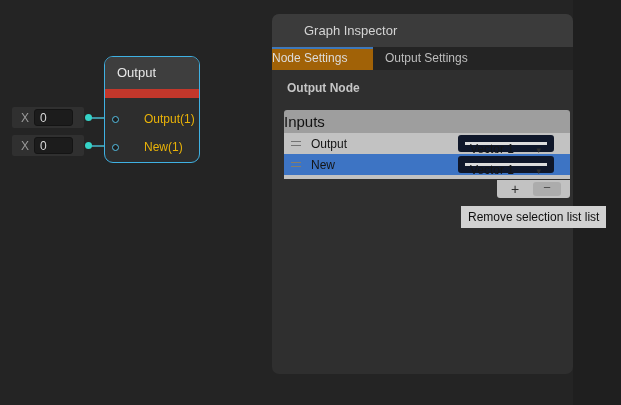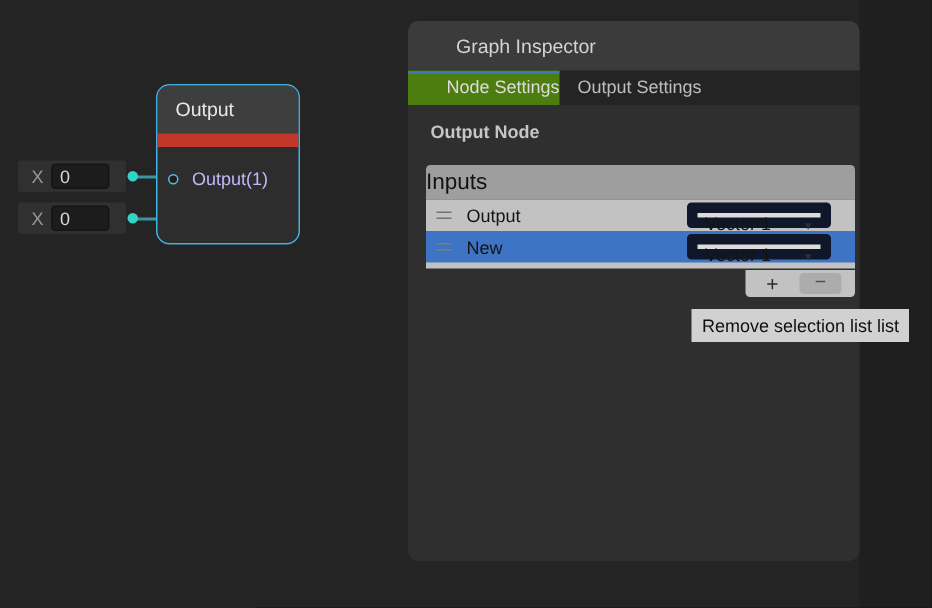--- a/index.html
+++ b/index.html
@@ -12,28 +12,28 @@
   .port-dot{position:absolute;width:7px;height:7px;border-radius:50%;background:#35D3C7;}
   .inline-input{position:absolute;left:12px;width:72px;height:21px;background:#303030;border-radius:2px;display:flex;align-items:center;}
   .inline-input .axis{color:#9A9A9A;font-size:12px;margin-left:9px;}
   .inline-input input{width:39px;height:17px;margin-left:5px;background:#1C1C1C;border:1px solid #141414;border-radius:3px;color:#D9D9D9;font-size:12px;padding:0 0 0 5px;outline:none;}
   .node{position:absolute;left:104px;top:56px;width:96px;height:107px;background:#2D2D2D;border:1.5px solid #3FB1E3;border-radius:9px;overflow:hidden;}
   .node-title{height:32px;background:#3E3E3E;color:#E8E8E8;font-size:13px;line-height:32px;padding-left:12px;}
   .node-redbar{height:9px;background:#C3372B;}
   .node-ports{padding-top:7px;}
   .port-row{height:28px;display:flex;align-items:center;}
   .port-circle{width:7px;height:7px;border:1.5px solid #55BEE3;border-radius:50%;background:#1E1E1E;margin-left:7px;flex:none;}
-  .port-label{color:#c4b5fd;font-size:12px;margin-left:9px;white-space:nowrap;}
+  .port-label{color:#eab308;font-size:12px;margin-left:25px;white-space:nowrap;}
 
   
   .panel{position:absolute;left:272px;top:14px;width:301px;height:360px;background:#2F2F2F;border-radius:7px;}
   .panel-header{height:33px;background:#3B3B3B;border-radius:7px 7px 0 0;color:#D4D4D4;font-size:13px;line-height:33px;padding-left:32px;}
   .tabbar{height:23px;background:#242424;display:flex;}
   .tab{font-size:12px;line-height:22px;white-space:nowrap;}
-  .tab.active{width:101px;text-align:right;background:#4d7c0f;color:#DCDCDC;box-shadow:inset 0 2px 0 #3E78BA;}
+  .tab.active{width:101px;text-align:left;background:#a16207;color:#DCDCDC;box-shadow:inset 0 2px 0 #3E78BA;}
   .tab.inactive{padding:0 12px;color:#BEBEBE;}
   .section-label{margin:11px 0 16px 15px;font-size:12px;font-weight:bold;color:#C6C6C6;}
 
   .rlist{position:absolute;left:12px;top:96px;width:286px;}
   .rlist-header{height:23px;background:#9E9E9E;border-radius:3px 3px 0 0;color:#121212;font-size:15px;line-height:23px;padding-left:0;}
   .rlist-rows{background:#C2C2C2;padding-bottom:4px;}
   .rlist-row{height:21px;display:flex;align-items:center;position:relative;}
   .rlist-row.selected{background:#3D74C4;}
   .drag-handle{margin-left:7px;width:10px;height:5px;border-top:1px solid #737373;border-bottom:1px solid #737373;flex:none;}
   .rlist-row.selected .drag-handle{border-color:#877E68;}
@@ -69,20 +69,24 @@
   <div class="port-dot" style="left:85px;top:142px;"></div>
 
   <div class="node">
     <div class="node-title">Output</div>
     <div class="node-redbar"></div>
     <div class="node-ports">
       <div class="port-row">
         <span class="port-circle"></span>
         <span class="port-label">Output(1)</span>
       </div>
+      <div class="port-row">
+        <span class="port-circle"></span>
+        <span class="port-label">New(1)</span>
+      </div>
     </div>
   </div>
 
   <div class="panel">
     <div class="panel-header">Graph Inspector</div>
     <div class="tabbar">
       <div class="tab active">Node Settings</div>
       <div class="tab inactive">Output Settings</div>
     </div>
     <div class="section-label">Output Node</div>

